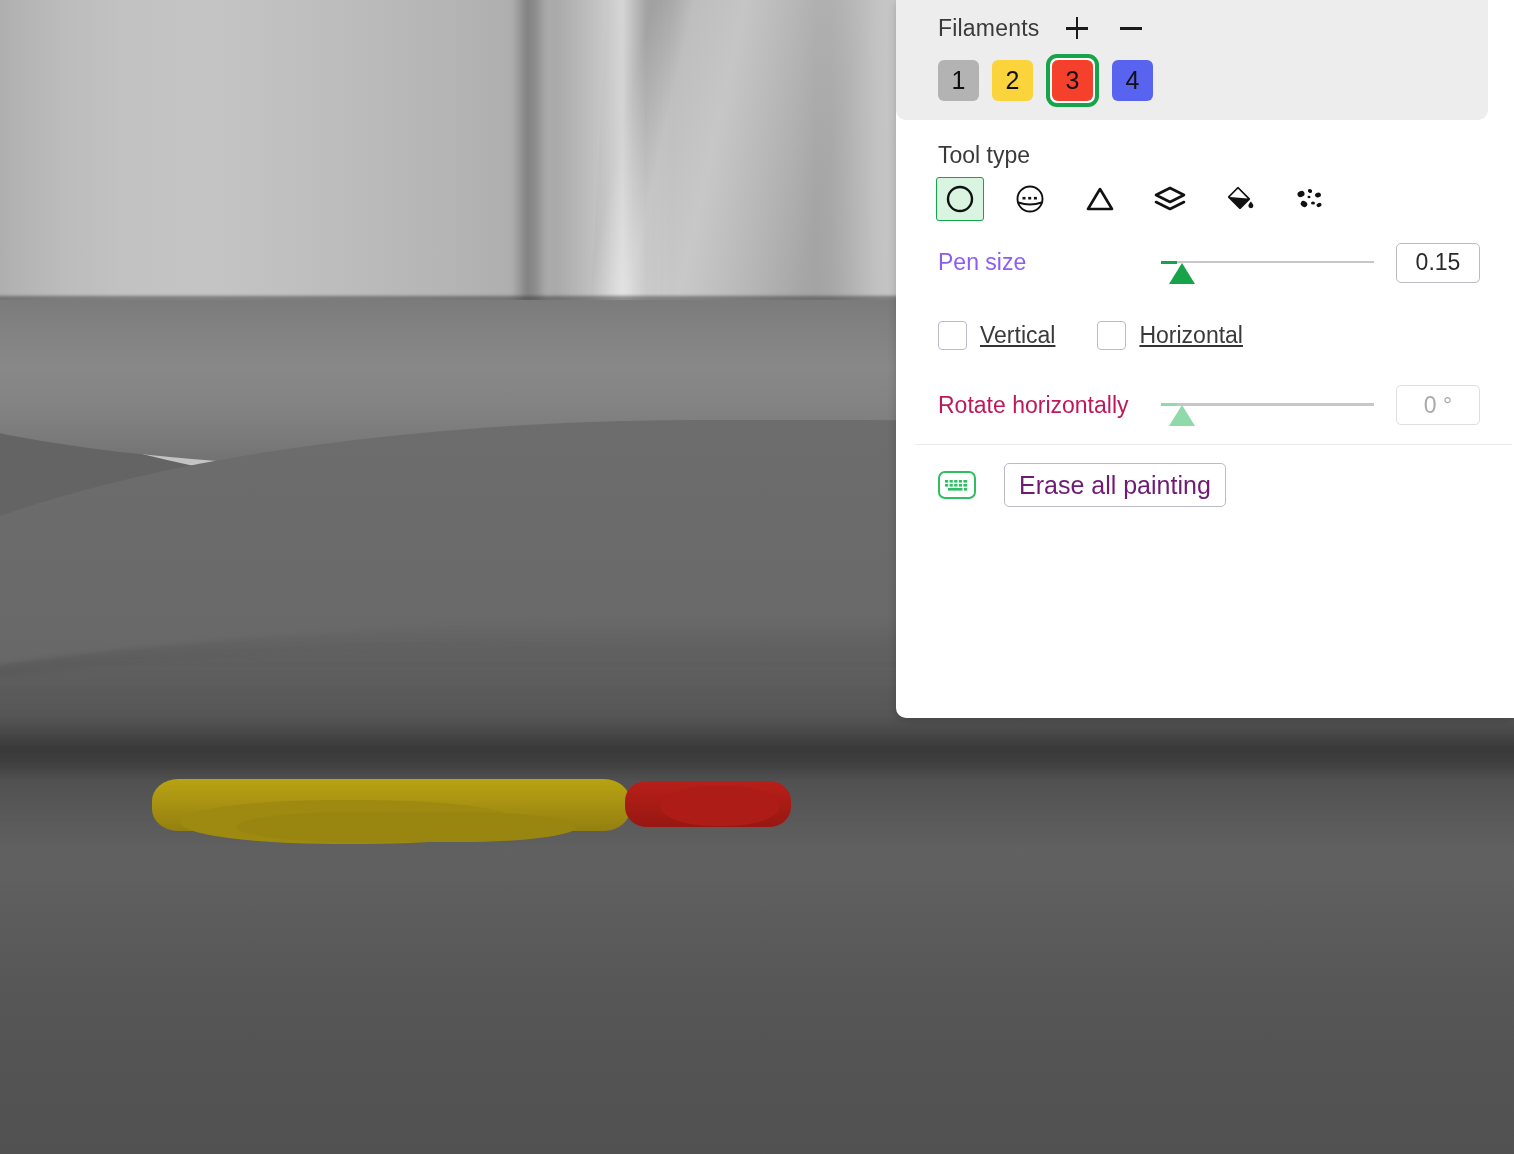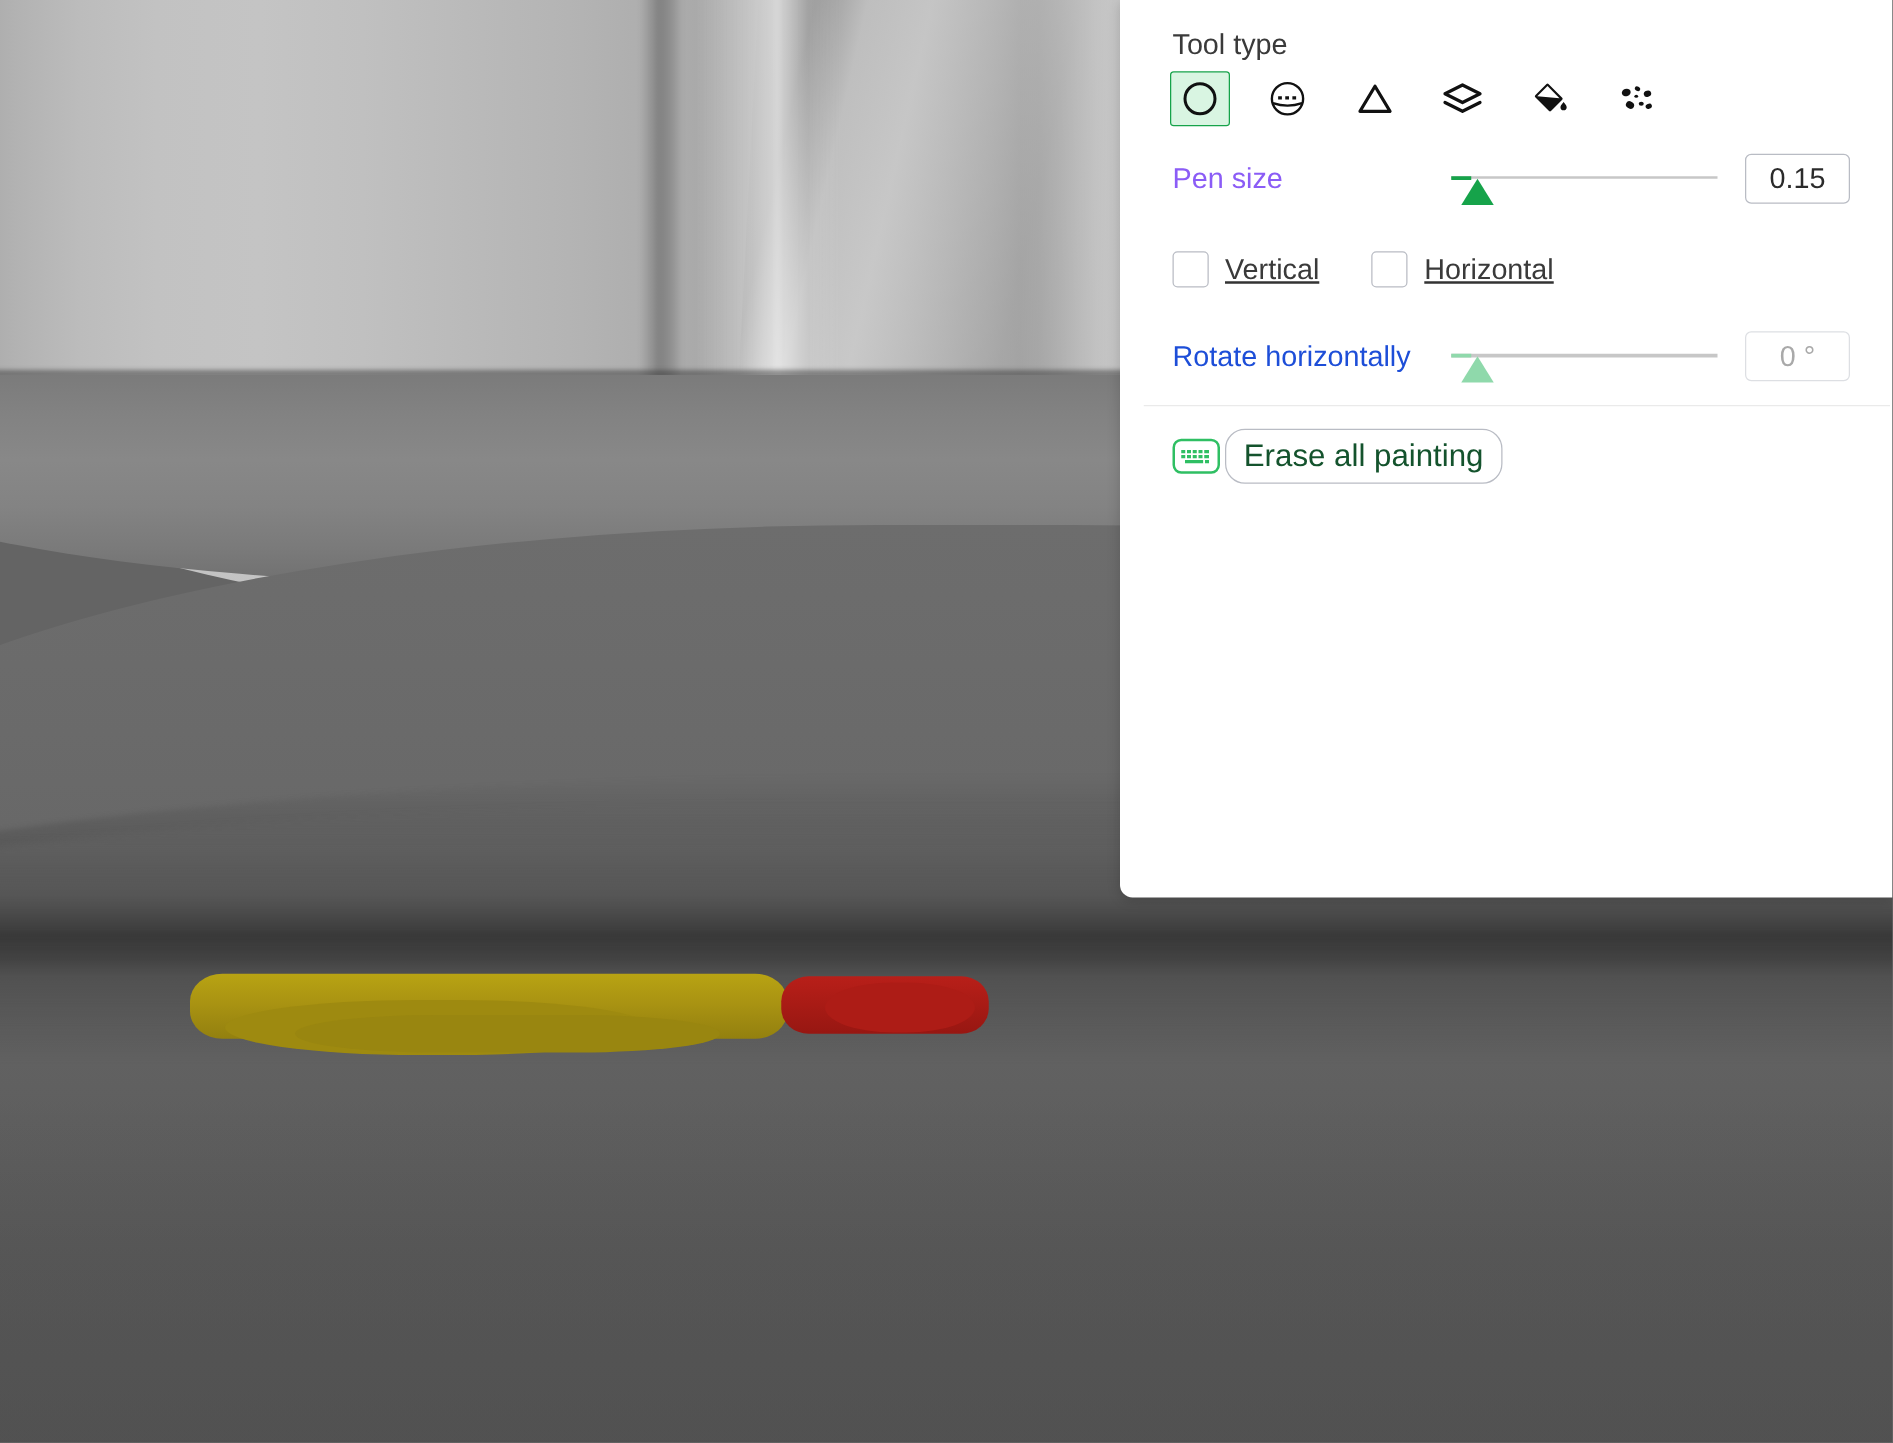--- a/index.html
+++ b/index.html
@@ -371,21 +371,21 @@
     height: 1px;
     background: #eaeaea;
   }
   .row-label {
     font-size: 23px;
     color: #8b5cf6;
     width: 223px;
     flex: none;
     white-space: nowrap;
   }
-  .row-label.disabled { color: #1d4ed8; }
+  .row-label.disabled { color: #be185d; }
 
   .slider {
     position: relative;
     flex: 1;
     height: 30px;
     display: flex;
     align-items: center;
     cursor: pointer;
   }
   .slider-track {
@@ -500,28 +500,28 @@
     border: 2.5px solid #2fbf63;
     border-radius: 7px;
     display: flex;
     align-items: center;
     justify-content: center;
     flex: none;
     cursor: pointer;
     box-sizing: border-box;
   }
   .erase-btn {
-    margin-left: 4px;
+    margin-left: 28px;
     height: 44px;
     padding: 0 14px;
     border: 1.5px solid #b9bcc4;
-    border-radius: 16px;
+    border-radius: 5px;
     background: #ffffff;
     font-size: 25px;
-    color: #14532d;
+    color: #701a75;
     font-family: "Liberation Sans", sans-serif;
     cursor: pointer;
     display: flex;
     align-items: center;
   }
 </style>
 </head>
 <body>
 
 <div id="app">
@@ -540,20 +540,46 @@
 
     <div class="stroke-yellow"></div>
     <div class="stroke-yellow-lobe"></div>
     <div class="stroke-yellow-lobe2"></div>
     <div class="stroke-red"></div>
     <div class="stroke-red-lobe"></div>
   </div>
 
   <div id="panel">
 
+    <div class="filaments-block">
+      <div class="filaments-head">
+        <span class="filaments-title">Filaments</span>
+        <button class="fil-btn plus" title="add"></button>
+        <button class="fil-btn minus" title="remove"></button>
+      </div>
+      <div class="swatch-row">
+
+        <span class="swatch-wrap">
+          <span class="swatch" style="background:#b3b3b3">1</span>
+        </span>
+
+        <span class="swatch-wrap">
+          <span class="swatch" style="background:#fbd33a">2</span>
+        </span>
+
+        <span class="swatch-wrap selected">
+          <span class="swatch" style="background:#f5402c">3</span>
+        </span>
+
+        <span class="swatch-wrap">
+          <span class="swatch" style="background:#5864ef">4</span>
+        </span>
+
+      </div>
+    </div>
 
     <div class="tool-title">Tool type</div>
 
     <div class="tool-row">
 
       <button class="tool-btn active">
         <svg width="30" height="30" viewBox="0 0 30 30">
           <circle cx="15" cy="15" r="12" fill="none" stroke="#111" stroke-width="2.4"></circle>
         </svg>
       </button>

